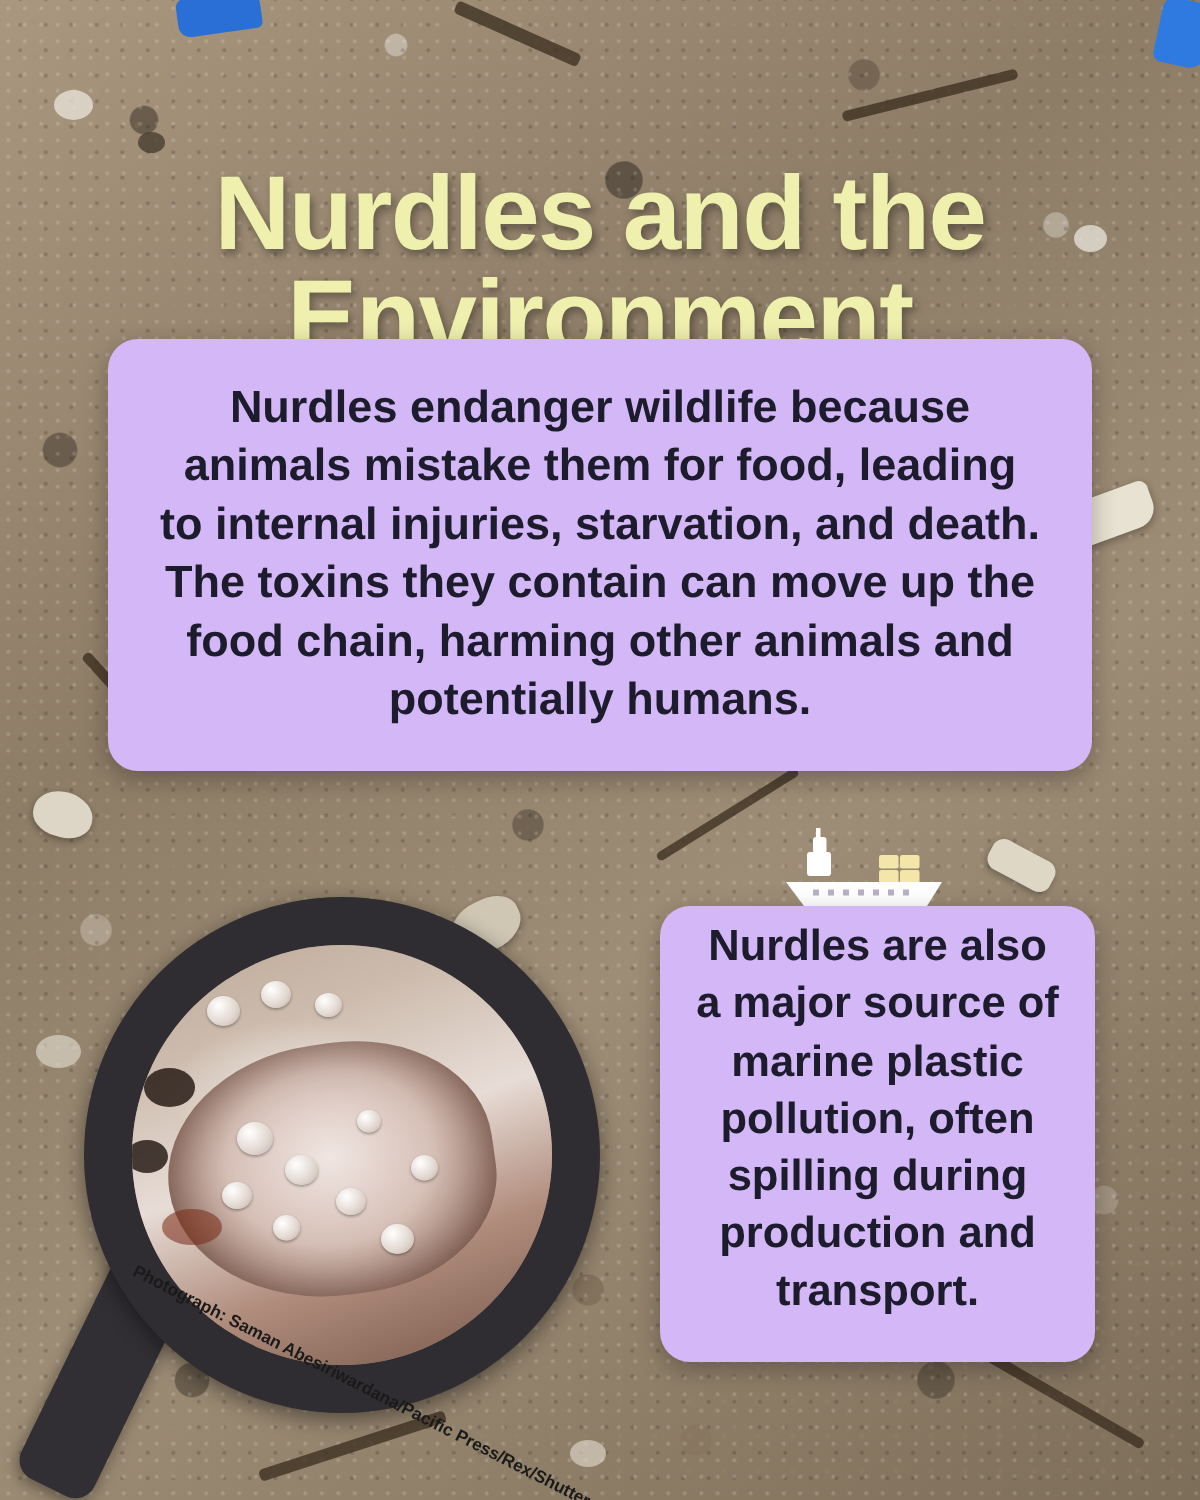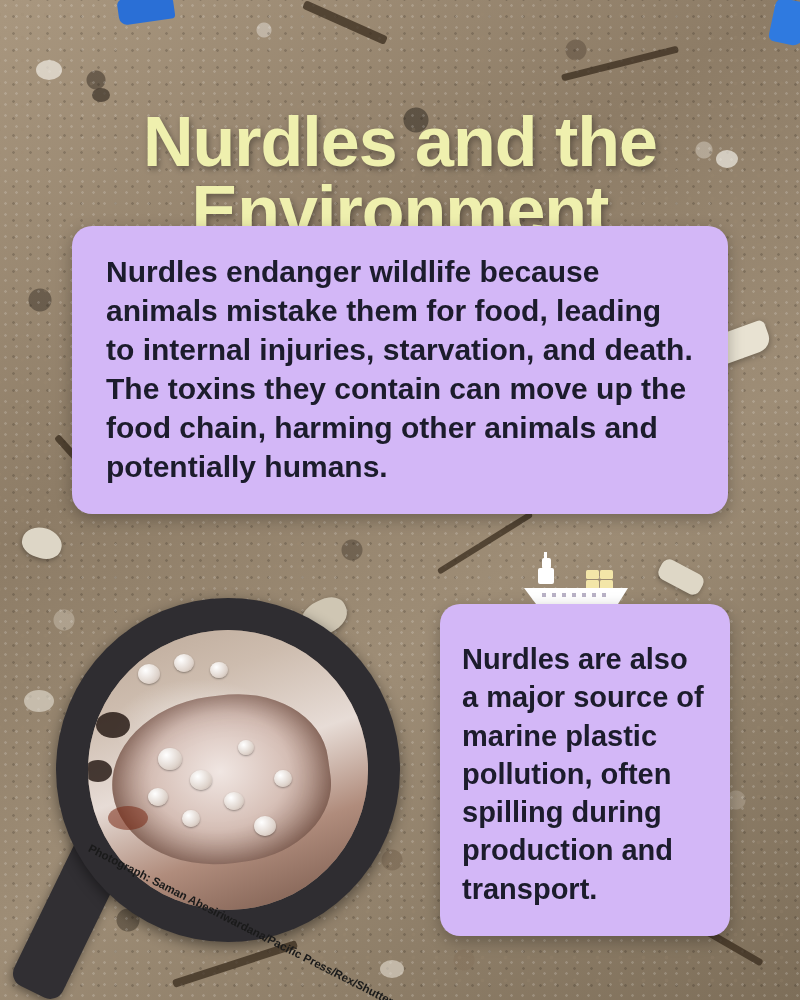--- a/index.html
+++ b/index.html
@@ -134,36 +134,36 @@
   }
 
   
   .card {
     position: absolute;
     background: #d3b7f7;
     border-radius: 20px;
     box-shadow: 0 5px 16px rgba(0,0,0,.28);
     color: #1c1c2c;
     font-weight: 700;
-    text-align: left;
+    text-align: center;
     box-sizing: border-box;
   }
   .card-main {
     left: 72px;
     top: 226px;
     width: 656px;
     padding: 26px 34px 28px;
     font-size: 30px;
     line-height: 1.30;
   }
   .card-side {
     left: 440px;
     top: 604px;
     width: 290px;
-    padding: 36px 22px 28px;
+    padding: 8px 22px 28px;
     font-size: 29px;
     line-height: 1.32;
   }
 
   
   .ship-icon {
     position: absolute;
     left: 514px;
     top: 548px;
     width: 128px;

